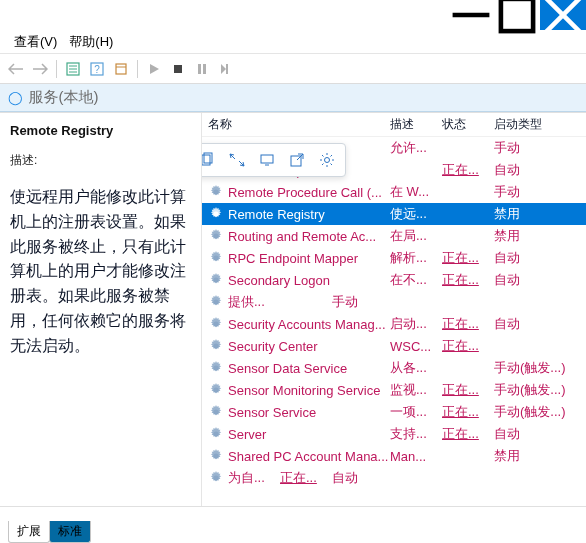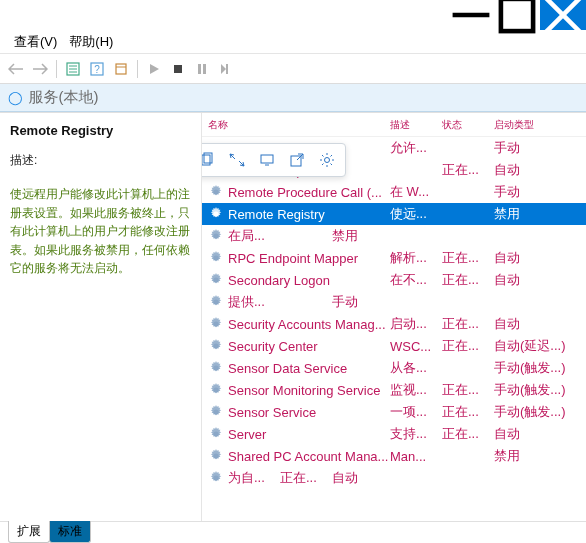--- a/index.html
+++ b/index.html
@@ -19,43 +19,43 @@
 
 .tabbar { background: #e6f2fb; height: 28px; display: flex; align-items: center; padding: 0 8px; border-bottom: 1px solid #bcd6ea; }
 .tab-icon { color: #1e88e5; margin-right: 6px; }
 .tab-label { color: #6d6d6d; font-size: 15px; }
 
 .content { flex: 1; display: flex; overflow: hidden; border-top: 1px solid #e0e0e0; }
 
 .left { width: 202px; padding: 10px 10px 0 10px; border-right: 1px solid #e5e5e5; }
 .svc-name { font-weight: bold; font-size: 13px; color: #111; margin-bottom: 14px; }
 .desc-label { font-size: 12px; color: #222; margin-bottom: 16px; }
-.desc-text { font-size: 12px; color: #4d7c0f; line-height: 1.55; }
+.desc-text { font-size: 16px; color: #0f172a; line-height: 1.55; }
 
 .right { flex: 1; display: flex; flex-direction: column; position: relative; overflow: hidden; }
-.cols { display: flex; height: 24px; align-items: center; font-size: 10px; color: #be185d; border-bottom: 1px solid #f0f0f0; padding-left: 6px; }
+.cols { display: flex; height: 24px; align-items: center; font-size: 12px; color: #0f172a; border-bottom: 1px solid #f0f0f0; padding-left: 6px; }
 .c-name { width: 182px; } .c-desc { width: 52px; } .c-stat { width: 52px; } .c-start { flex: 1; }
 
 .rows { flex: 1; overflow-y: auto; }
 .row { display: flex; align-items: center; height: 22px; padding-left: 6px; font-size: 13px; color: #be185d; white-space: nowrap; }
 .row.sel { background: #0078d7; color: #fff; }
 .row-icon { width: 16px; height: 16px; margin-right: 4px; flex-shrink: 0; display: inline-flex; align-items: center; justify-content: center; }
 .row-icon svg { width: 14px; height: 14px; }
 .gear-fill { fill: #8aa7c7; }
 .row.sel .gear-fill { fill: #fff; }
 .r-name { width: 162px; overflow: hidden; text-overflow: ellipsis; }
 .r-desc { width: 52px; overflow: hidden; text-overflow: ellipsis; }
-.r-stat { width: 52px; overflow: hidden; text-overflow: ellipsis; }
+.r-stat { width: 52px; overflow: hidden; text-overflow: ellipsis; text-decoration: underline; }
 .r-start { flex: 1; overflow: hidden; text-overflow: ellipsis; }
 
 .float-tb { position: absolute; top: 30px; left: -14px; background: #fff; border: 1px solid #d0d7de; border-radius: 4px; box-shadow: 0 2px 6px rgba(0,0,0,.12); display: flex; padding: 4px; gap: 2px; z-index: 5; }
 .float-btn { width: 28px; height: 24px; display: flex; align-items: center; justify-content: center; color: #2b73c2; }
 .float-btn svg { width: 16px; height: 16px; }
 
-.bottom-tabs { height: 22px; display: flex; align-items: flex-end; padding-left: 8px; border-top: 1px solid #e0e0e0; }
+.bottom-tabs { height: 37px; display: flex; align-items: flex-end; padding-left: 8px; border-top: 1px solid #e0e0e0; }
 .btab { border: 1px solid #c5c5c5; border-top: none; padding: 2px 8px; font-size: 12px; background: #0369a1; border-radius: 0 0 3px 3px; margin-right: -1px; }
 .btab.active { background: #fff; }
 
 ::-webkit-scrollbar { width: 16px; }
 ::-webkit-scrollbar-track { background: #f0f0f0; }
 ::-webkit-scrollbar-thumb { background: #c2c2c2; }
 </style>
 </head>
 <body>
 
@@ -233,20 +233,21 @@
           <span class="r-stat"></span>
           <span class="r-start">禁用</span>
         </div>
         <div class="row">
           <span class="row-icon">
             <svg viewBox="0 0 16 16">
               <circle cx="8" cy="8" r="3" class="gear-fill"></circle>
               <path d="M8 0l1 2 2-1 0 2 2 0-1 2 2 1-2 1 1 2-2 0 0 2-2-1-1 2-1-2-2 1 0-2-2 0 1-2-2-1 2-1-1-2 2 0 0-2 2 1z" class="gear-fill" opacity="0.85"></path>
             </svg>
           </span>
+          <span class="r-name">Routing and Remote Ac...</span>
           <span class="r-desc">在局...</span>
           <span class="r-stat"></span>
           <span class="r-start">禁用</span>
         </div>
         <div class="row">
           <span class="row-icon">
             <svg viewBox="0 0 16 16">
               <circle cx="8" cy="8" r="3" class="gear-fill"></circle>
               <path d="M8 0l1 2 2-1 0 2 2 0-1 2 2 1-2 1 1 2-2 0 0 2-2-1-1 2-1-2-2 1 0-2-2 0 1-2-2-1 2-1-1-2 2 0 0-2 2 1z" class="gear-fill" opacity="0.85"></path>
             </svg>
@@ -294,21 +295,20 @@
         <div class="row">
           <span class="row-icon">
             <svg viewBox="0 0 16 16">
               <circle cx="8" cy="8" r="3" class="gear-fill"></circle>
               <path d="M8 0l1 2 2-1 0 2 2 0-1 2 2 1-2 1 1 2-2 0 0 2-2-1-1 2-1-2-2 1 0-2-2 0 1-2-2-1 2-1-1-2 2 0 0-2 2 1z" class="gear-fill" opacity="0.85"></path>
             </svg>
           </span>
           <span class="r-name">Security Center</span>
           <span class="r-desc">WSC...</span>
           <span class="r-stat">正在...</span>
-          <span class="r-start">自动(延迟...)</span>
         </div>
         <div class="row">
           <span class="row-icon">
             <svg viewBox="0 0 16 16">
               <circle cx="8" cy="8" r="3" class="gear-fill"></circle>
               <path d="M8 0l1 2 2-1 0 2 2 0-1 2 2 1-2 1 1 2-2 0 0 2-2-1-1 2-1-2-2 1 0-2-2 0 1-2-2-1 2-1-1-2 2 0 0-2 2 1z" class="gear-fill" opacity="0.85"></path>
             </svg>
           </span>
           <span class="r-name">Sensor Data Service</span>
           <span class="r-desc">从各...</span>

